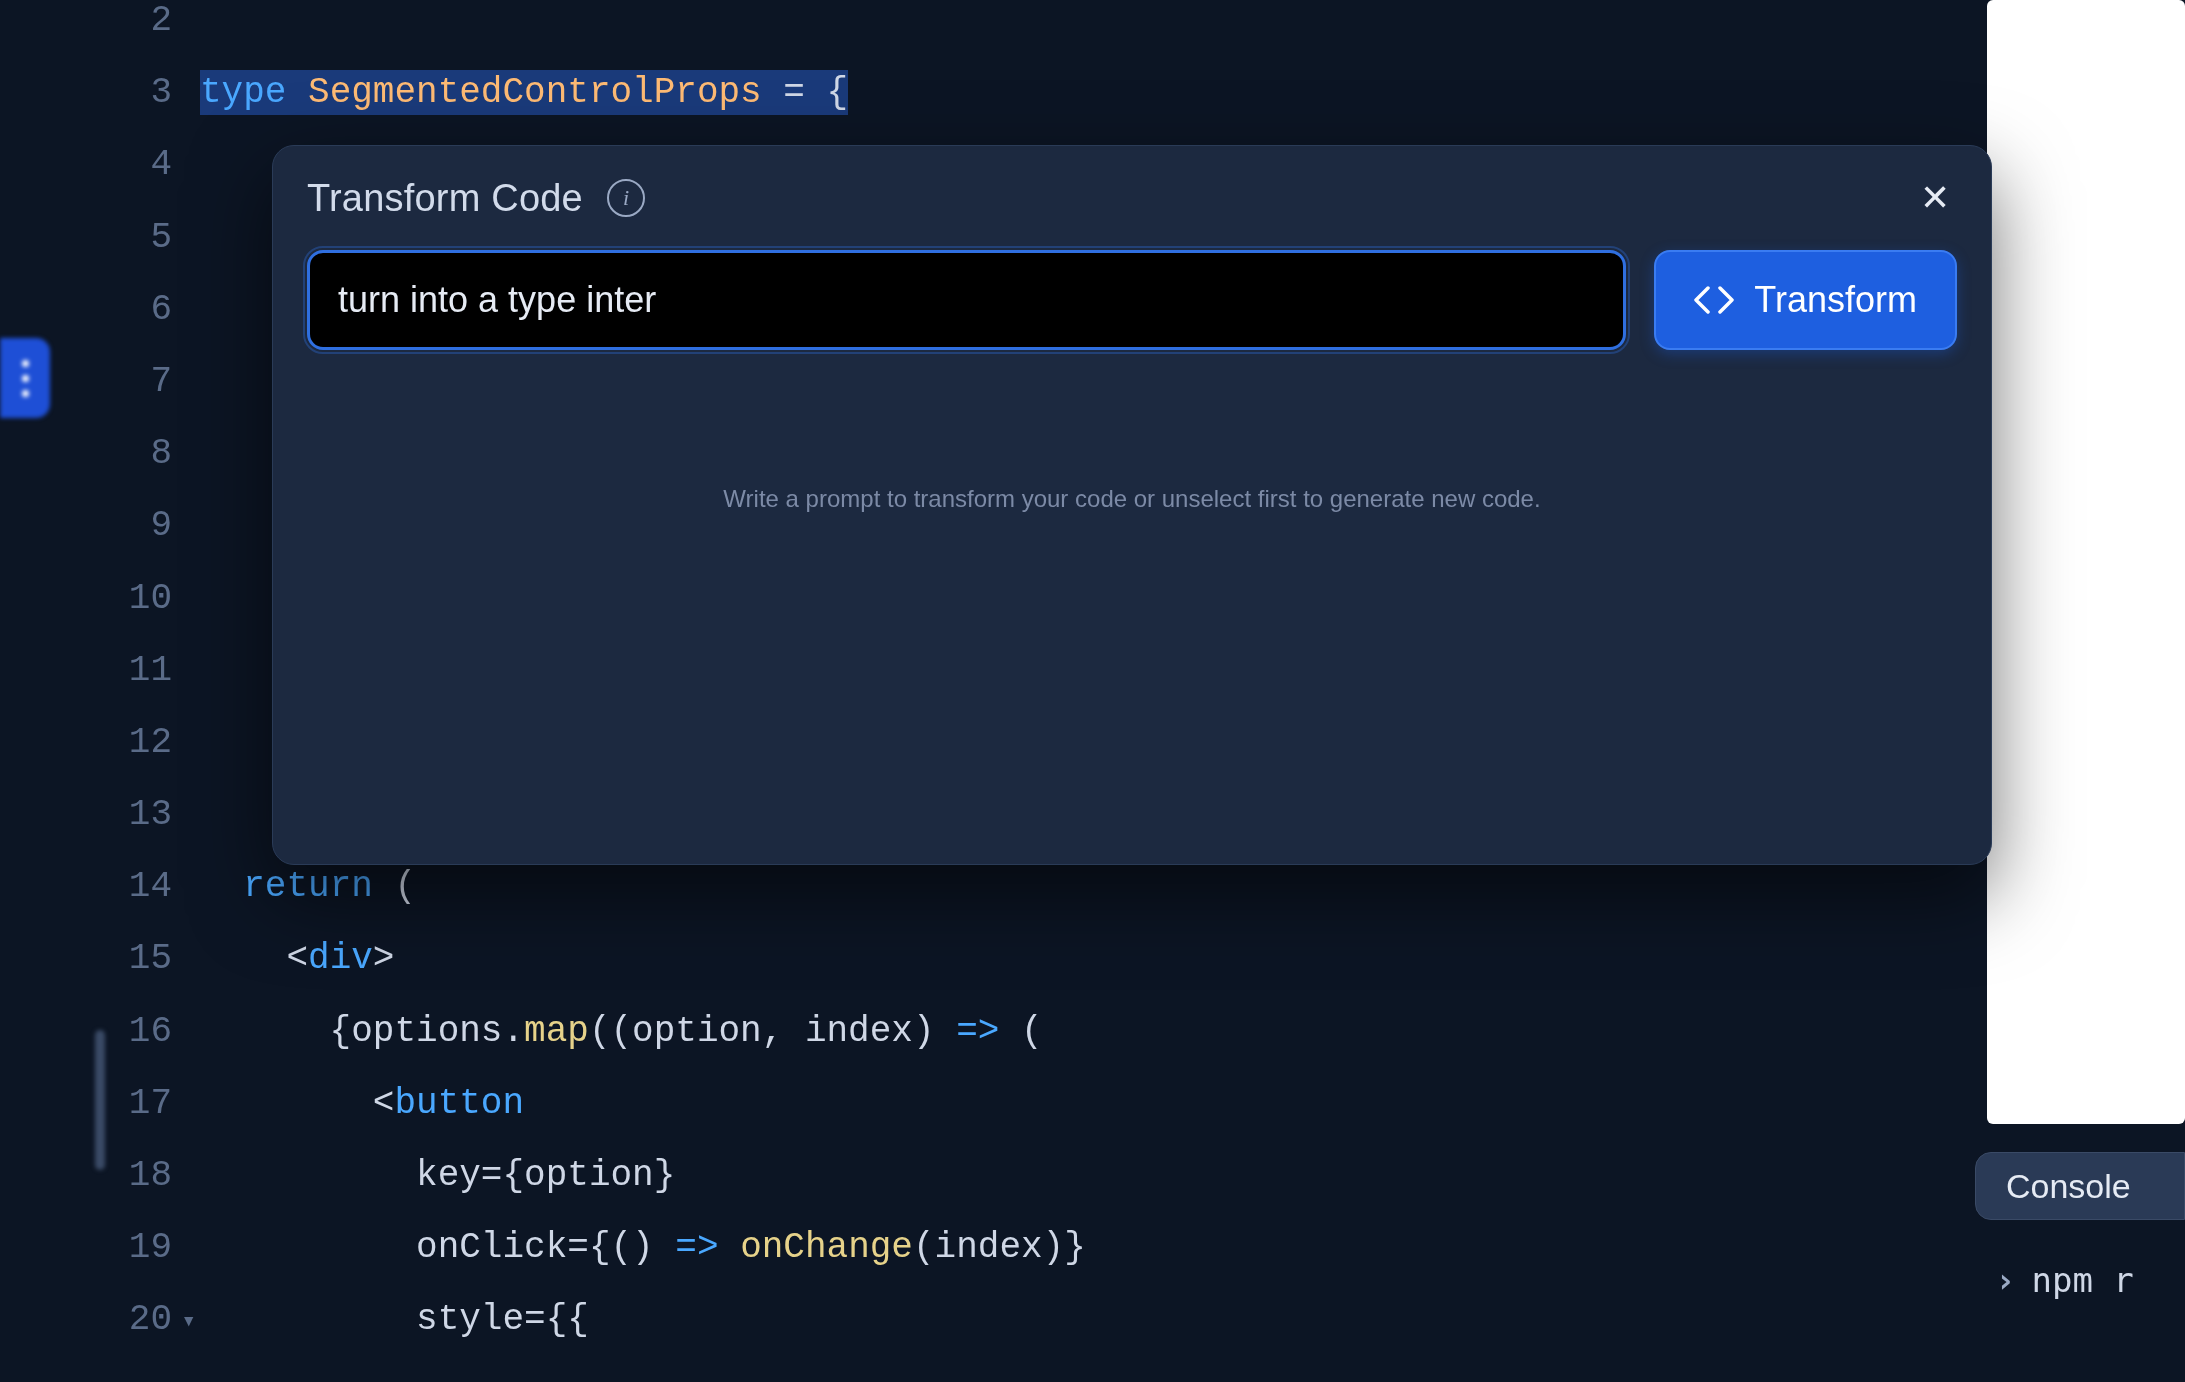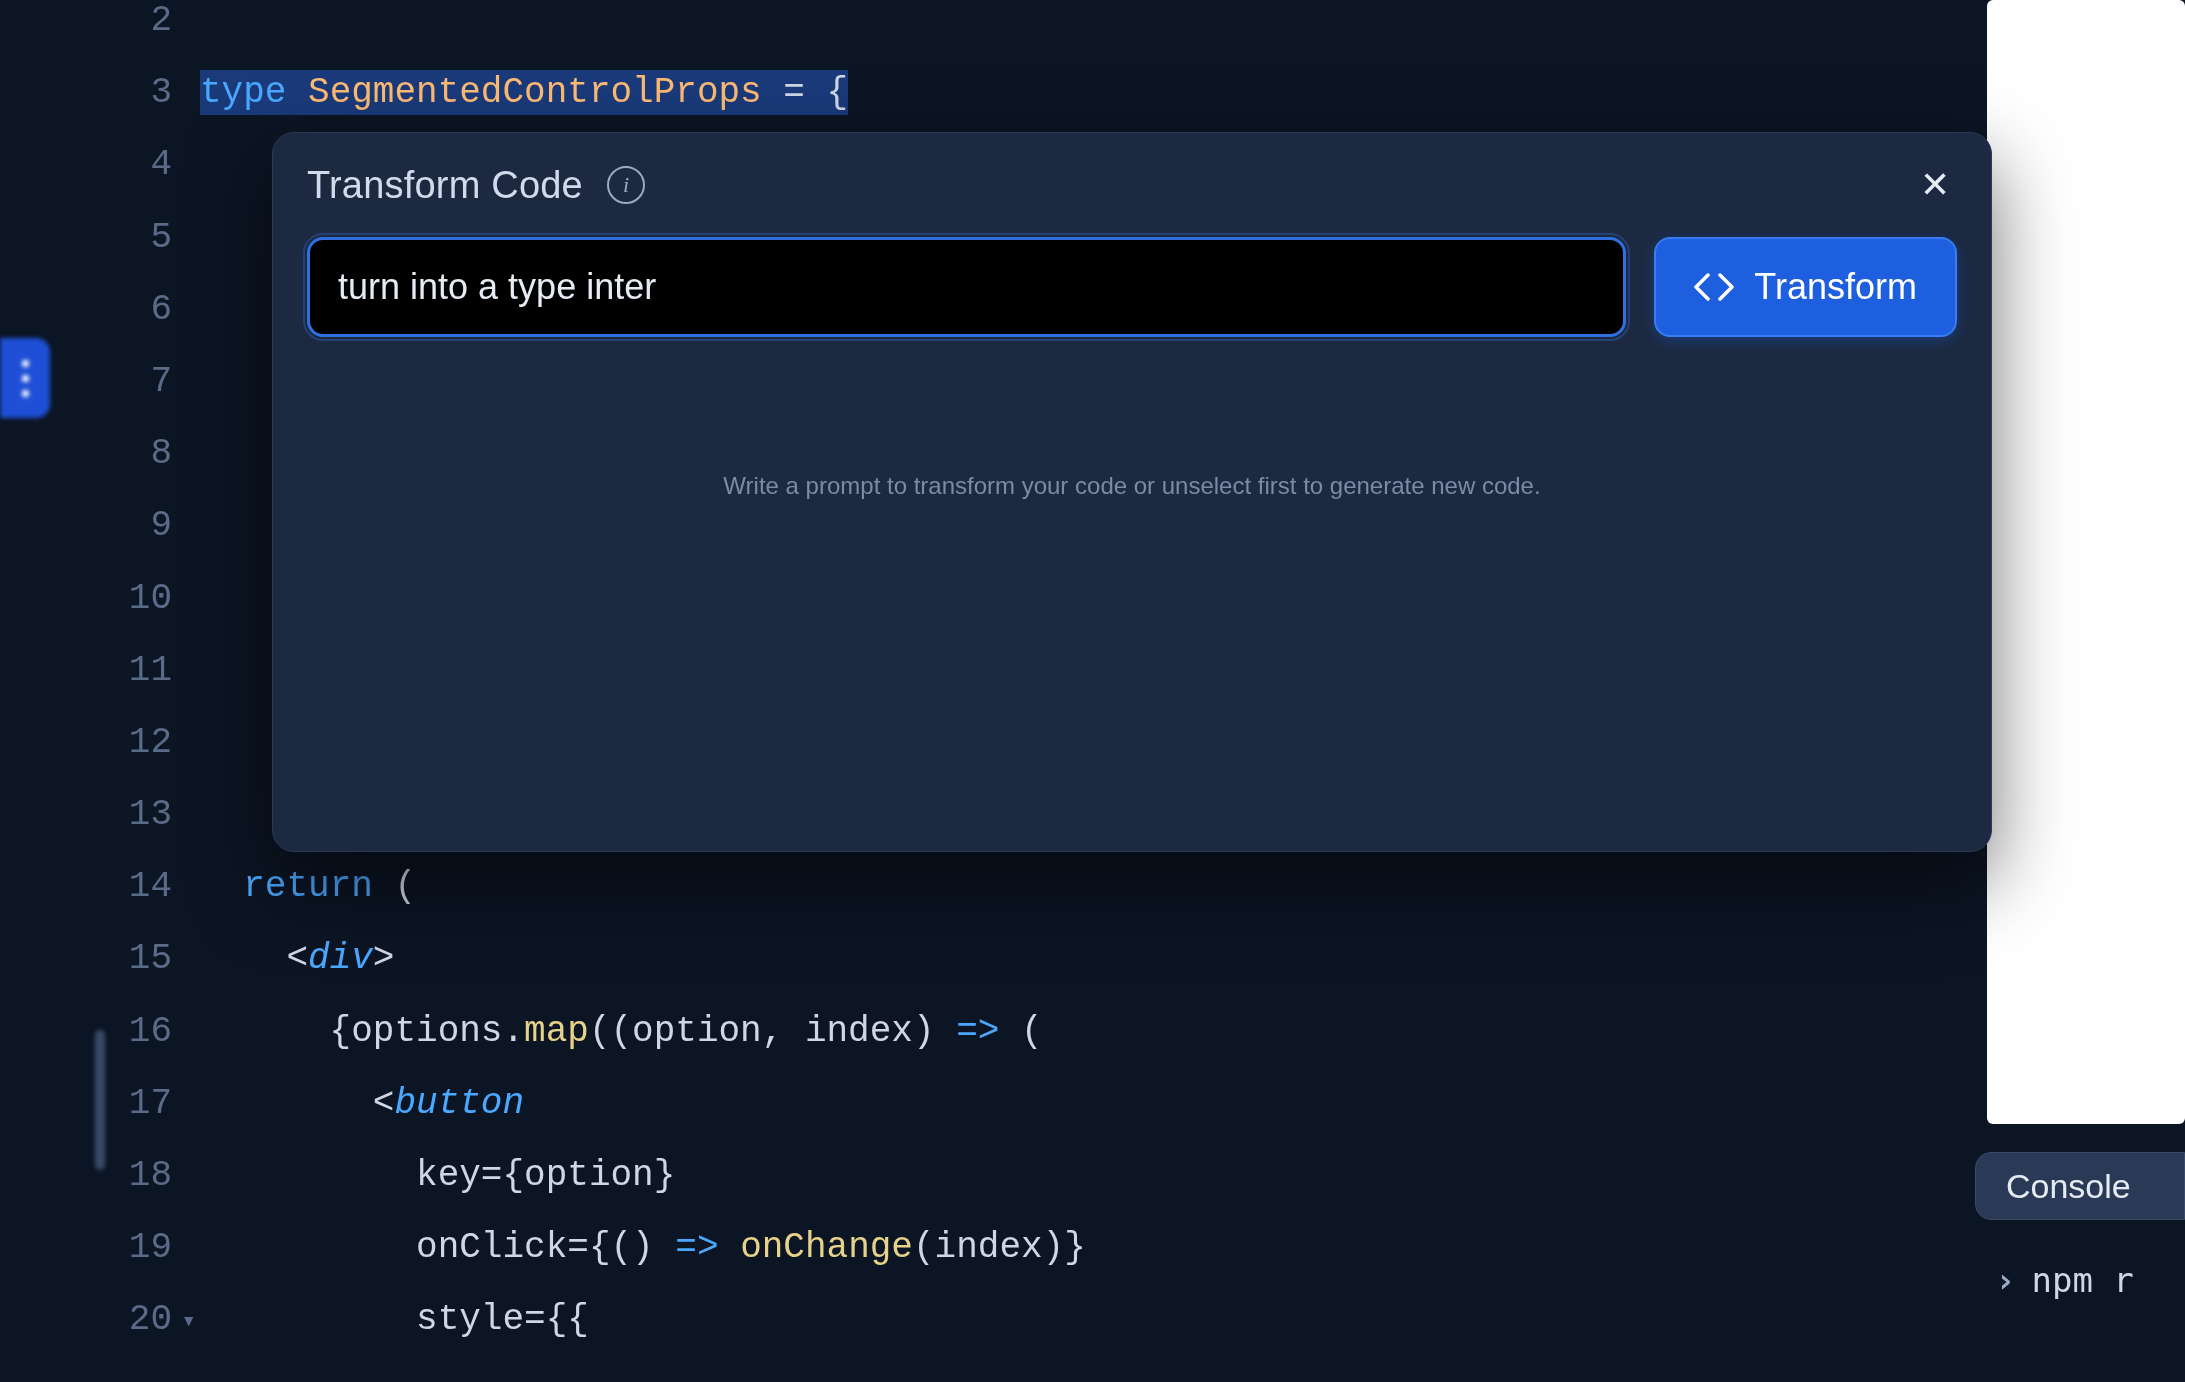--- a/index.html
+++ b/index.html
@@ -85,36 +85,36 @@
     top: 50%;
     transform: translateY(-50%);
     font-size: 24px;
     color: #5a6b88;
   }
 
   .code { flex: 1; position: relative; }
   .t-kw   { color: #4aa8ff; }
   .t-type { color: #fdba74; }
   .t-pun  { color: #cfd7e6; }
-  .t-tag  { color: #4aa8ff; font-weight: 500; font-style: italic; }
+  .t-tag  { color: #4aa8ff; font-weight: 500; }
   .t-attr { color: #cfd7e6; }
   .t-fn   { color: #e6d28a; }
   .t-call { color: #e6d28a; }
   .t-plain{ color: #cfd7e6; }
 
   .selected {
     background: #1a3a7a;
     padding: 2px 0;
   }
 
   
   .popup {
     position: absolute;
     left: 272px;
-    top: 132px;
+    top: 145px;
     width: 1720px;
     height: 720px;
     background: #1c2940;
     border: 1px solid #2a3b57;
     border-radius: 22px;
     box-shadow: 0 30px 80px rgba(0,0,0,0.55);
     z-index: 50;
     display: flex;
     flex-direction: column;
     padding: 30px 34px 34px 34px;

